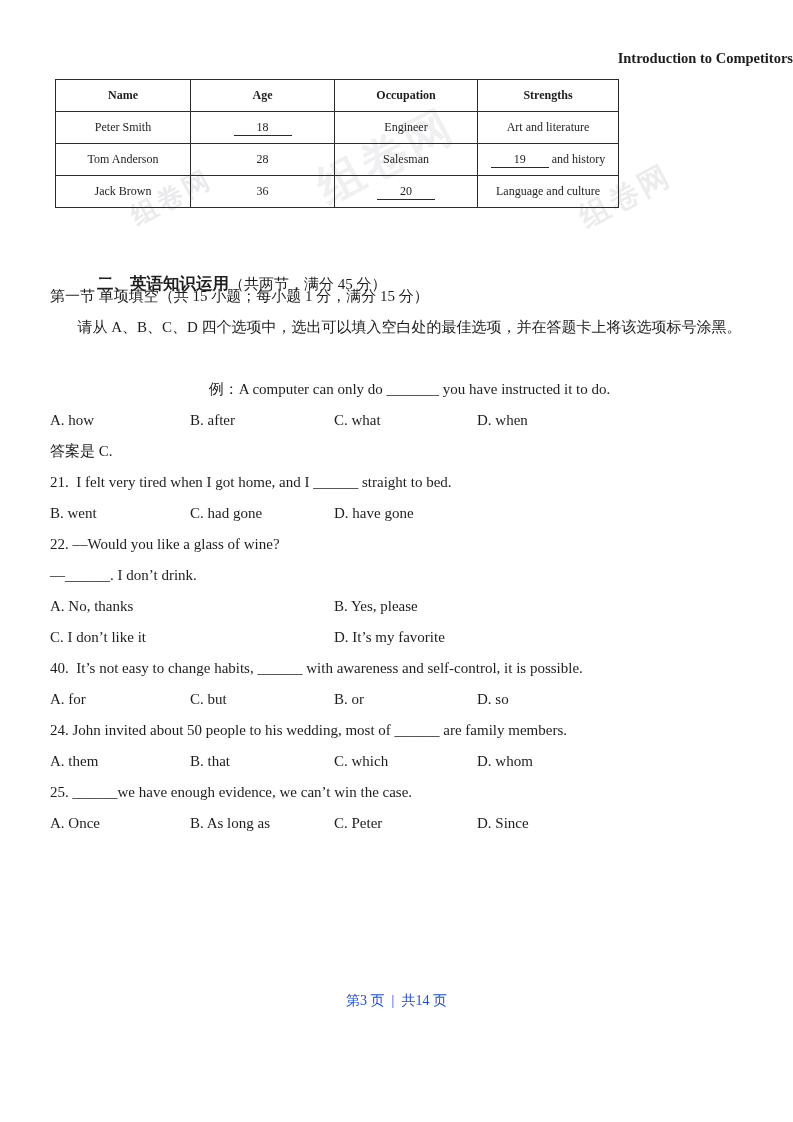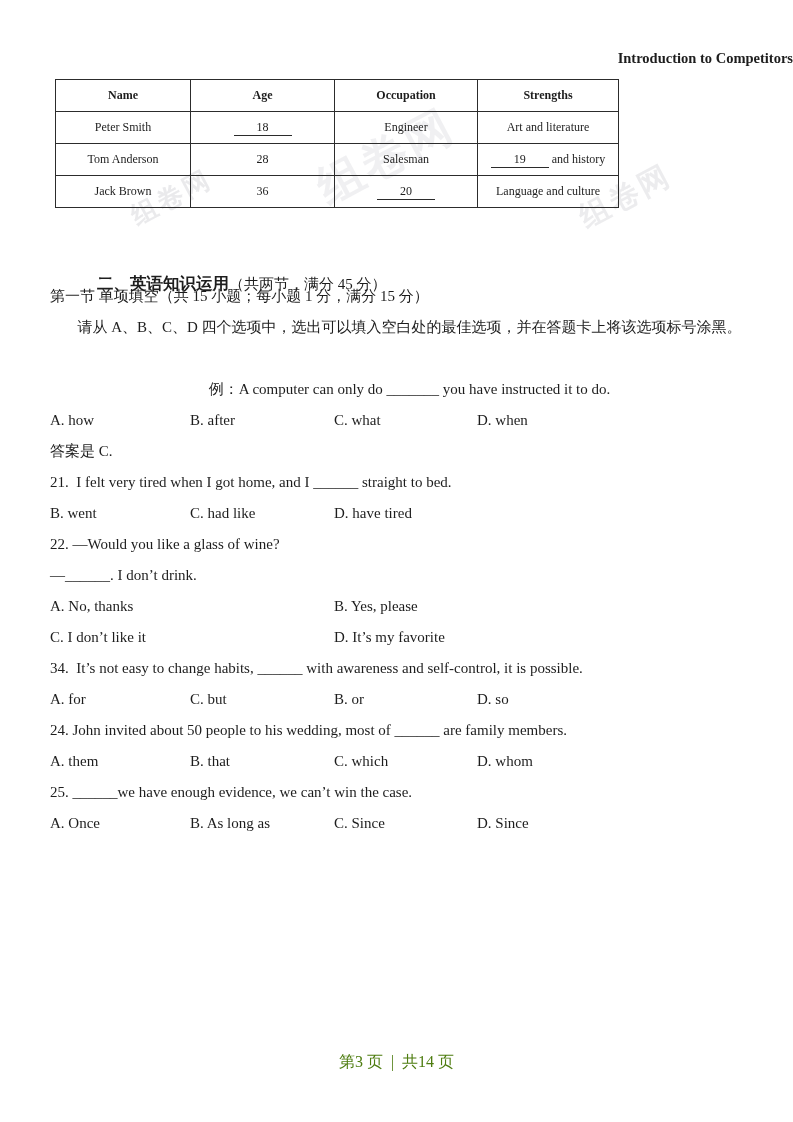--- a/index.html
+++ b/index.html
@@ -49,22 +49,22 @@
   .sec-bold {
     font-family:Liberation Mono, monospace;
     font-weight:bold; font-size:16.5px;margin-left:32px;
   }
   .opts { display:grid; grid-auto-rows:31px; line-height:31px; }
   .opts4 { grid-template-columns:140px 144px 143px 1fr; }
   .opts2 { grid-template-columns:284px 1fr; }
   .opt { white-space:pre; }
 
   .footer {
-    position:absolute; top:1052px; left:0; width:100%; z-index:1;
-    text-align:center; font-size:16px; color:#4d7c0f; white-space:pre;
+    position:absolute; top:992px; left:0; width:100%; z-index:1;
+    text-align:center; font-size:14px; color:#1d4ed8; white-space:pre;
   }
 </style>
 </head>
 <body>
 
 <div class="wm wm1">组卷网</div>
 <div class="wm wm2">组卷网</div>
 <div class="wm wm3">组卷网</div>
 
 <div class="tbl-title">Introduction to Competitors</div>
@@ -118,48 +118,48 @@
       <div class="opt">A. how</div>
       <div class="opt">B. after</div>
       <div class="opt">C. what</div>
       <div class="opt">D. when</div>
     </div>
   <div class="line">答案是 C.</div>
   <div id="questions">
       <div class="line">21.  I felt very tired when I got home, and I ______ straight to bed.</div>
       <div class="opts opts4">
         <div class="opt">B. went</div>
-        <div class="opt">C. had like</div>
-        <div class="opt">D. have tired</div>
+        <div class="opt">C. had gone</div>
+        <div class="opt">D. have gone</div>
       </div>
       <div class="line">22. —Would you like a glass of wine?</div>
       <div class="line">—______. I don’t drink.</div>
       <div class="opts opts2">
         <div class="opt">A. No, thanks</div>
         <div class="opt">B. Yes, please</div>
         <div class="opt">C. I don’t like it</div>
         <div class="opt">D. It’s my favorite</div>
       </div>
-      <div class="line">34.  It’s not easy to change habits, ______ with awareness and self-control, it is possible.</div>
+      <div class="line">40.  It’s not easy to change habits, ______ with awareness and self-control, it is possible.</div>
       <div class="opts opts4">
         <div class="opt">A. for</div>
         <div class="opt">C. but</div>
         <div class="opt">B. or</div>
         <div class="opt">D. so</div>
       </div>
       <div class="line">24. John invited about 50 people to his wedding, most of ______ are family members.</div>
       <div class="opts opts4">
         <div class="opt">A. them</div>
         <div class="opt">B. that</div>
         <div class="opt">C. which</div>
         <div class="opt">D. whom</div>
       </div>
       <div class="line">25. ______we have enough evidence, we can’t win the case.</div>
       <div class="opts opts4">
         <div class="opt">A. Once</div>
         <div class="opt">B. As long as</div>
-        <div class="opt">C. Since</div>
+        <div class="opt">C. Peter</div>
         <div class="opt">D. Since</div>
       </div>
     </div>
 </div>
 
 <div class="footer">第3 页  |  共14 页</div>
 
 </body></html>

